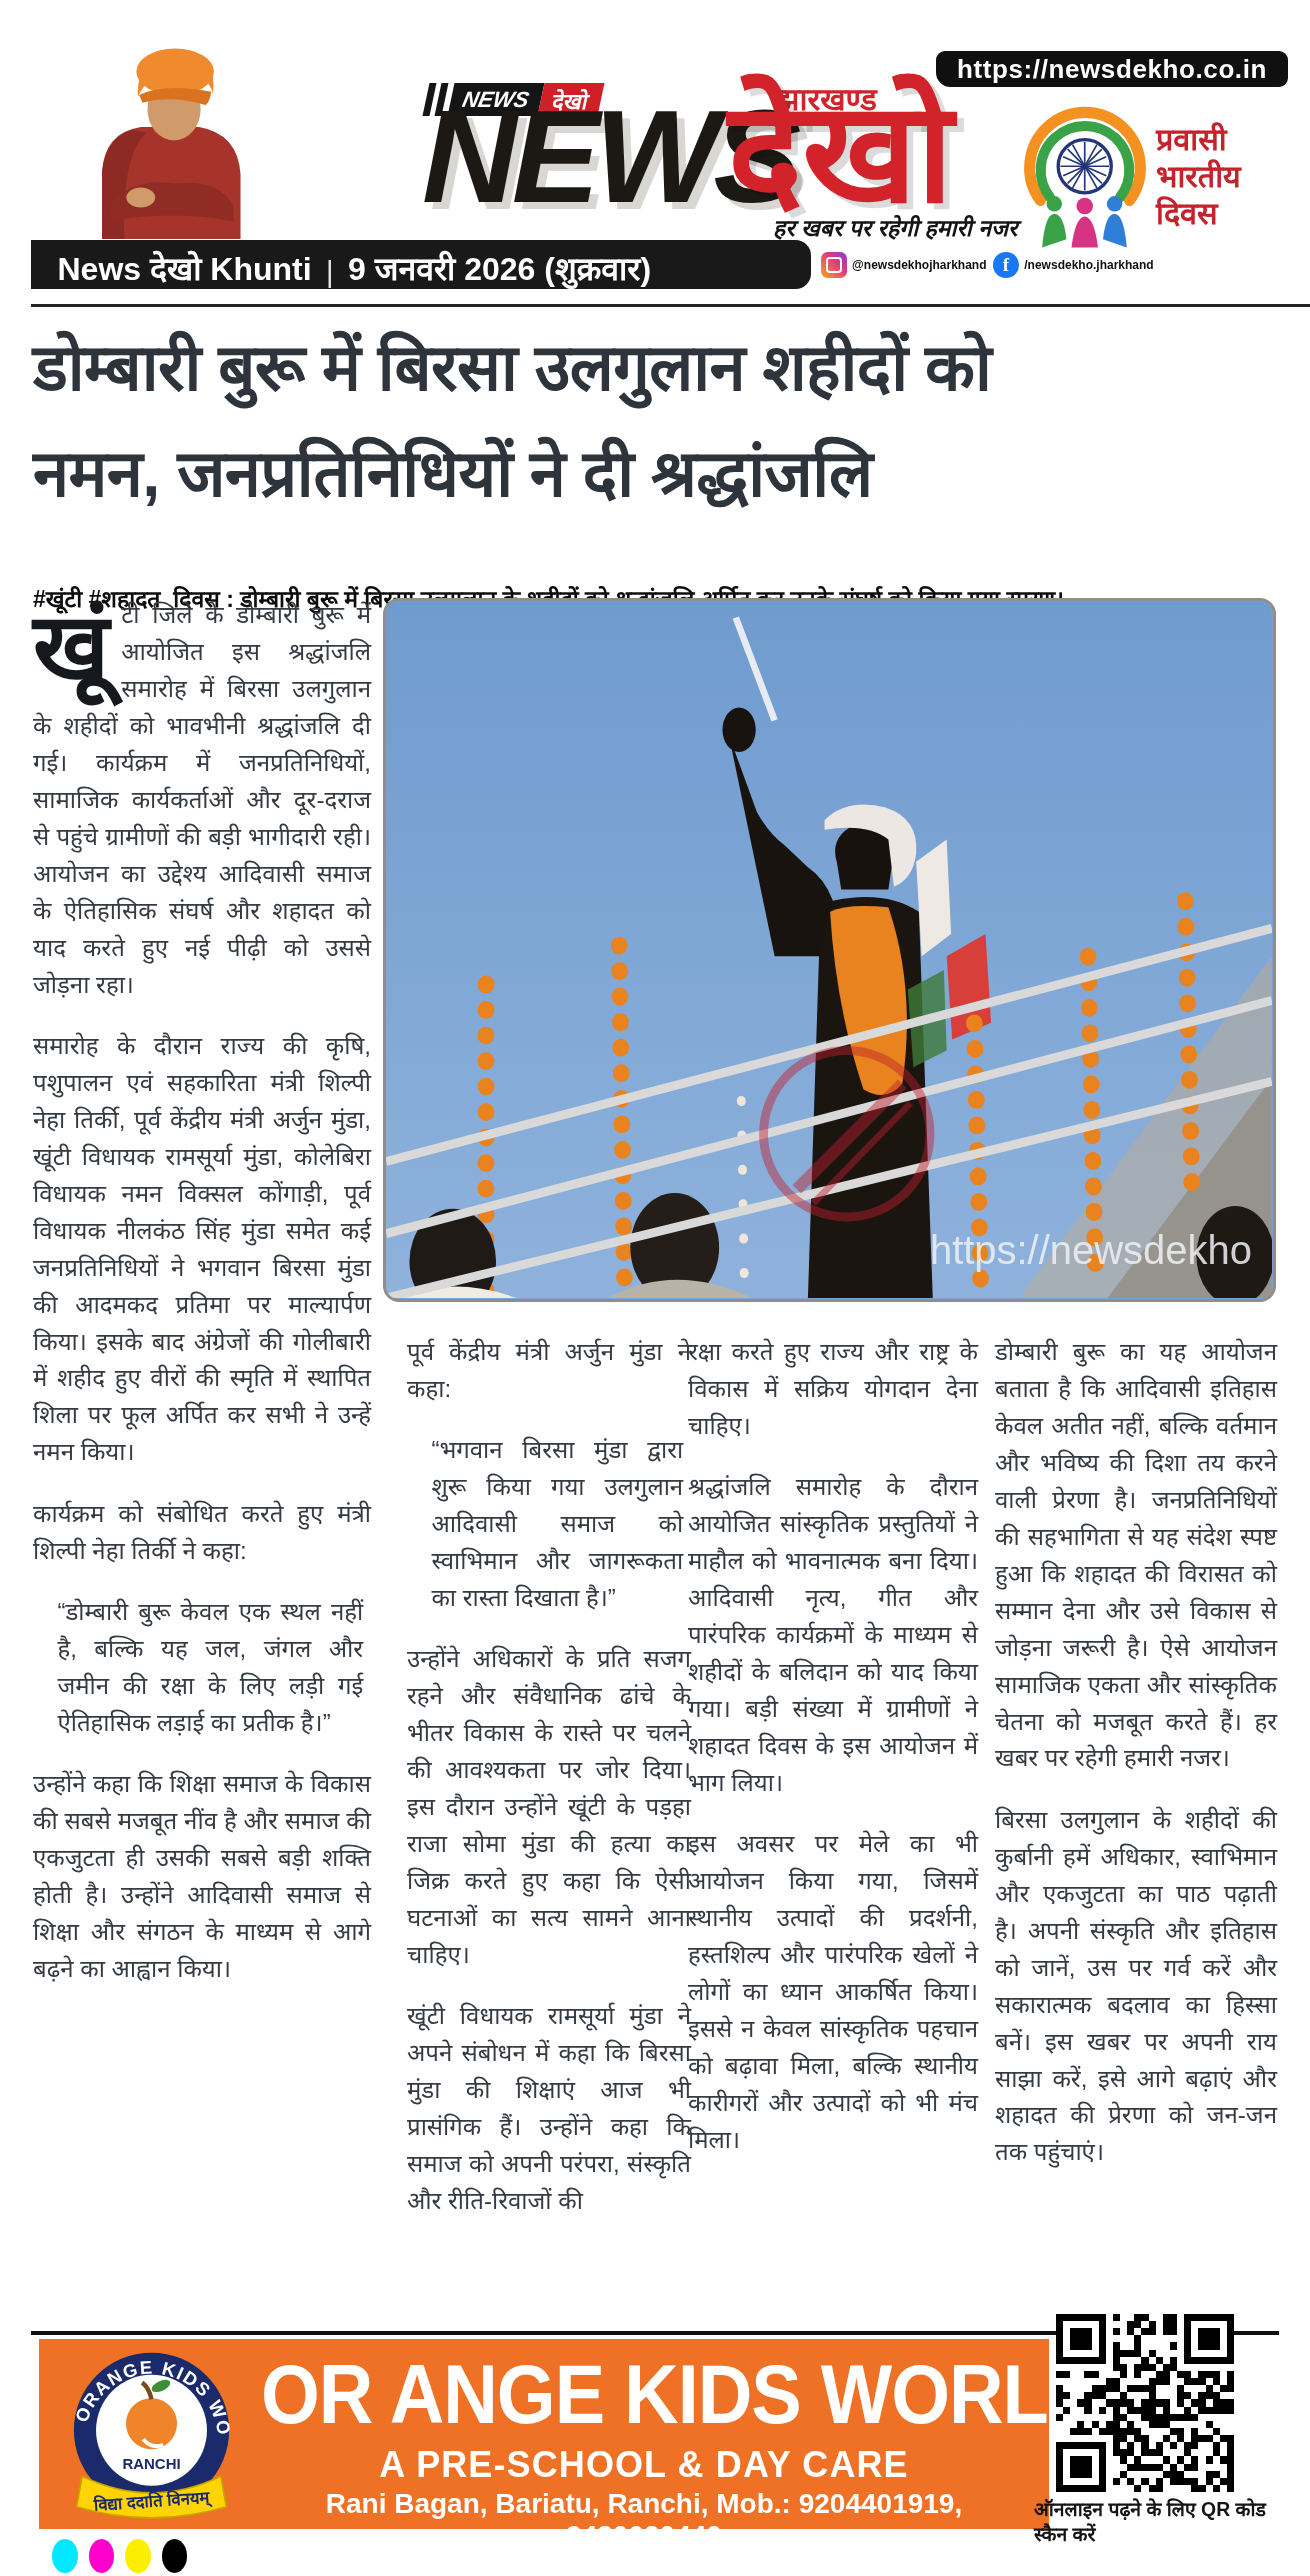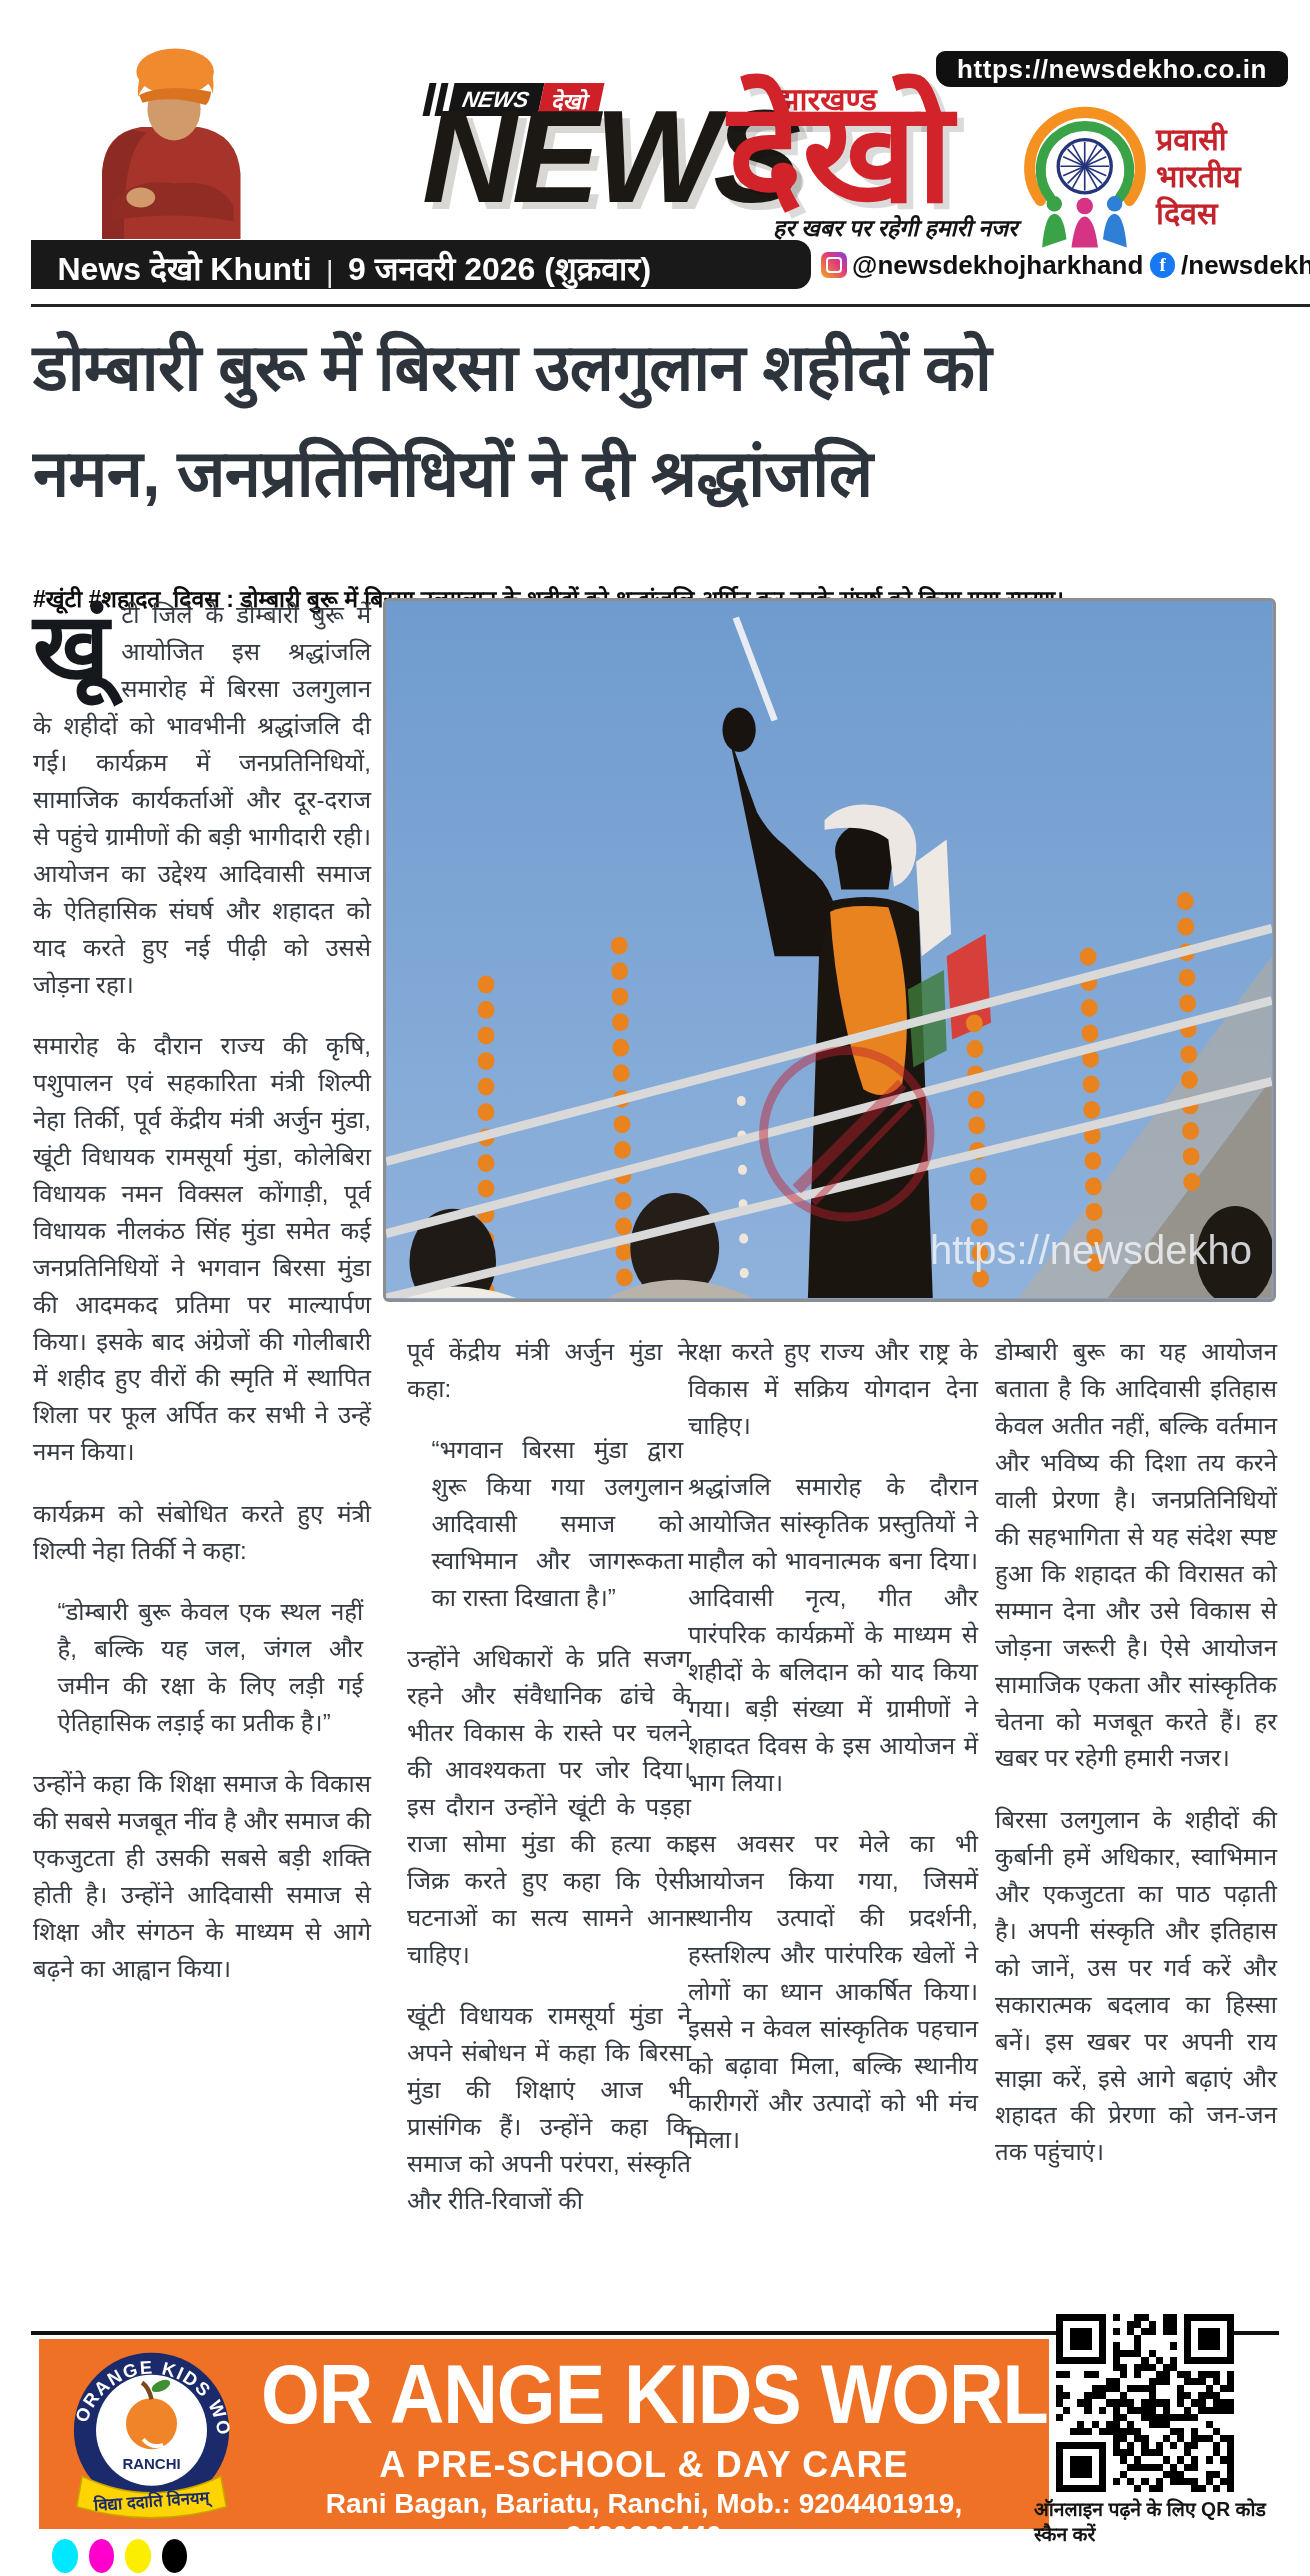--- a/index.html
+++ b/index.html
@@ -23,21 +23,21 @@
   .pravasi-text{position:absolute;left:1156px;top:121px;font-size:30.5px;line-height:1.22;font-weight:800;color:#c4232b;}
 
   
   .date-bar{position:absolute;left:30.5px;top:240px;width:780px;height:49px;background:#191919;
     border-radius:0 15.5px 15.5px 0;display:flex;align-items:flex-end;padding-left:27px;box-sizing:border-box;color:#fff;}
   .date-bar .ed{font-size:32px;font-weight:bold;}
   .date-bar .sep{font-size:29px;font-weight:300;margin:0 14.4px;color:#e8e8e8;}
   .date-bar .dt{font-size:32px;font-weight:bold;}
   .social-strip{position:absolute;left:821px;top:245px;height:40px;display:flex;align-items:center;gap:6.7px;}
   .social-item{display:flex;align-items:center;gap:5.6px;}
-  .social-item .handle{font-size:26px;font-weight:bold;color:#101010;white-space:nowrap;}
+  .social-item .handle{font-size:12px;font-weight:bold;color:#101010;white-space:nowrap;}
   .sicon{width:25.5px;height:25.5px;border-radius:50%;display:flex;align-items:center;justify-content:center;flex:0 0 auto;}
   .sicon.ig{border-radius:6.7px;background:linear-gradient(45deg,#f5a623,#e0387c 60%,#7b3fe4);}
   .sicon.ig i{display:block;width:12.2px;height:12.2px;border:2.2px solid #fff;border-radius:3.9px;}
   .sicon.fb{background:#1877f2;color:#fff;font-size:19px;font-weight:bold;font-family:"Liberation Serif",serif;}
   .rule{position:absolute;left:30.5px;top:304px;width:1280px;height:2.8px;background:#242424;}
 
   
   .headline{position:absolute;left:33px;top:315px;width:1252px;font-size:65px;line-height:1.63;font-weight:800;color:#2e343c;letter-spacing:-0.6px;}
   .standfirst{position:absolute;left:33px;top:546px;width:1257px;font-size:23px;font-weight:bold;color:#0d0d0d;margin-top:36px;}
 
@@ -46,21 +46,21 @@
   .col p{margin:0 0 24.4px 0;}
   .col p.quote{margin-left:24.4px;margin-right:7.8px;}
   #col1{left:33px;top:597px;width:338px;}
   #col2{left:407px;top:1334px;width:284px;}
   #col3{left:688px;top:1334px;width:290px;}
   #col4{left:995px;top:1334px;width:282px;}
   .dropcap{float:left;font-size:93px;line-height:.78;font-weight:bold;color:#15181c;margin:14.4px 12.2px 0 0;}
 
   
   .photo{position:absolute;left:383px;top:598px;width:893px;height:704px;border:3.3px solid #8e8e8e;
-    border-radius:6px;overflow:hidden;box-sizing:border-box;background:#7da4d4;}
+    border-radius:16px;overflow:hidden;box-sizing:border-box;background:#7da4d4;}
 
   
   .footer-rule{position:absolute;left:30.5px;top:2331px;width:1248px;height:4.4px;background:#101010;}
   .ad-banner{position:absolute;left:39px;top:2339px;width:1010px;height:190px;background:#ee7125;}
   .ad-title{position:absolute;left:261px;top:2352px;width:788px;font-size:84px;line-height:1;font-weight:900;color:#fff;
     transform:scaleX(.9);transform-origin:left center;letter-spacing:-1.1px;white-space:nowrap;}
   .ad-sub{position:absolute;left:261px;top:2444px;width:766px;text-align:center;font-size:36px;font-weight:900;color:#fff;letter-spacing:1.1px;}
   .ad-addr{position:absolute;left:261px;top:2488px;width:766px;text-align:center;font-size:28px;font-weight:bold;color:#fff;}
   .ad-logo{position:absolute;left:60px;top:2346px;}
 

